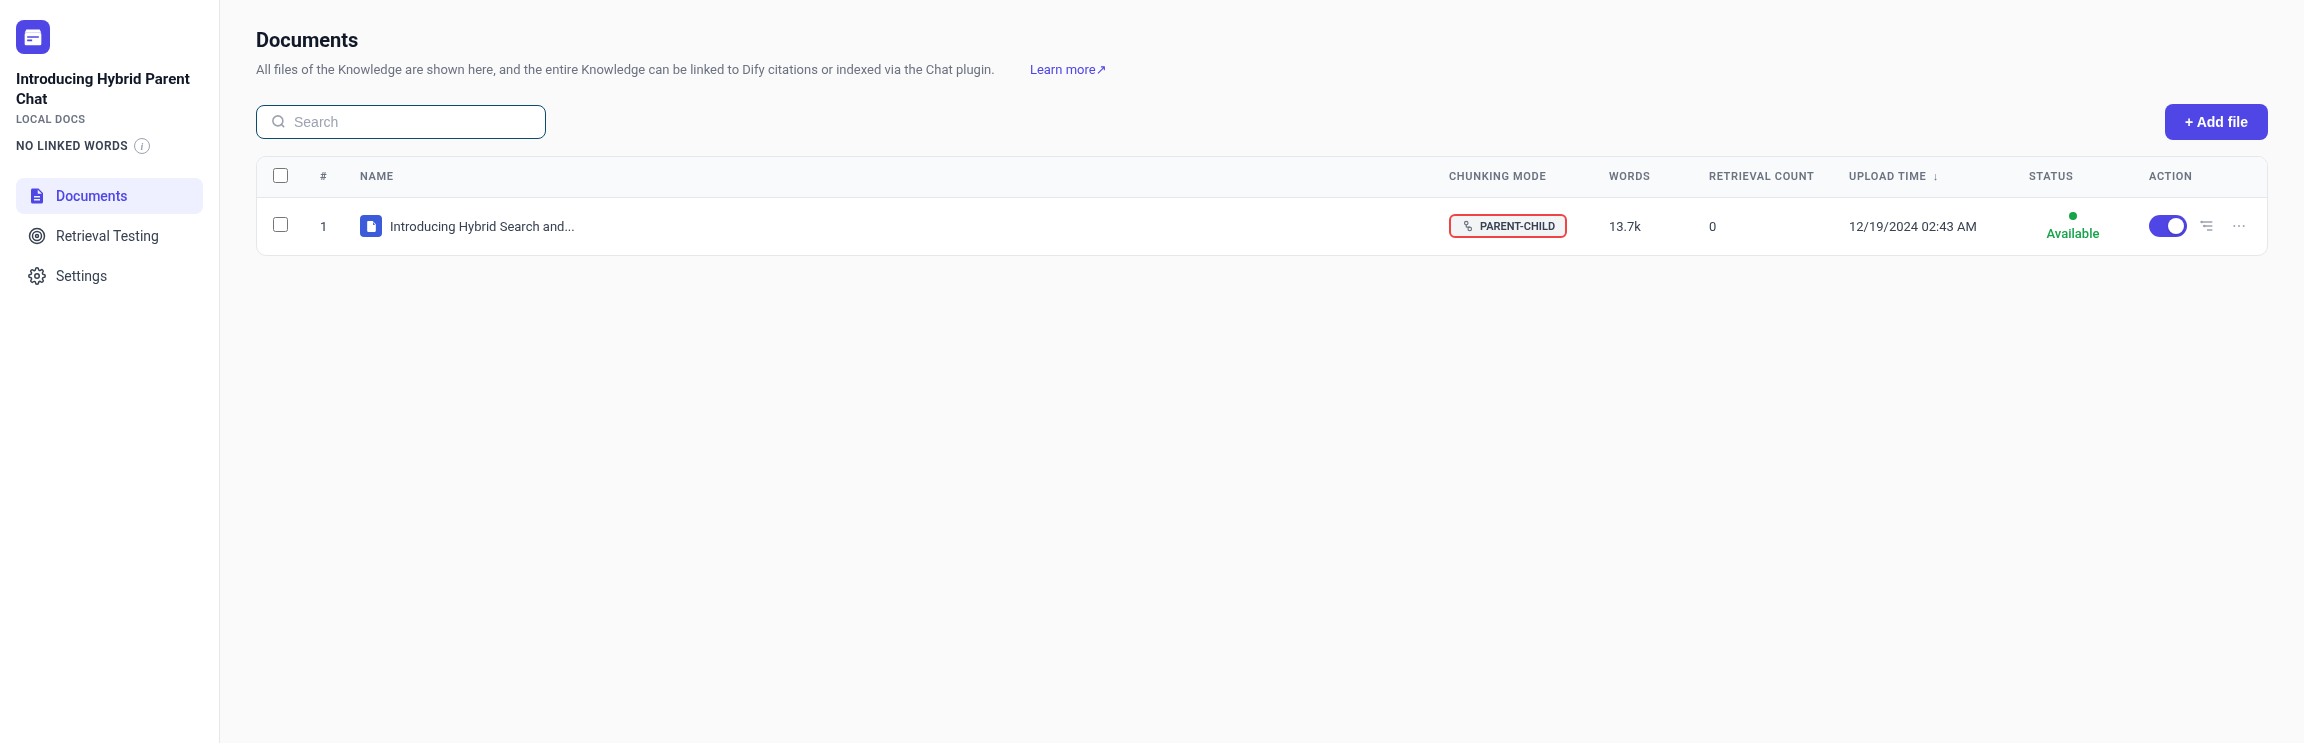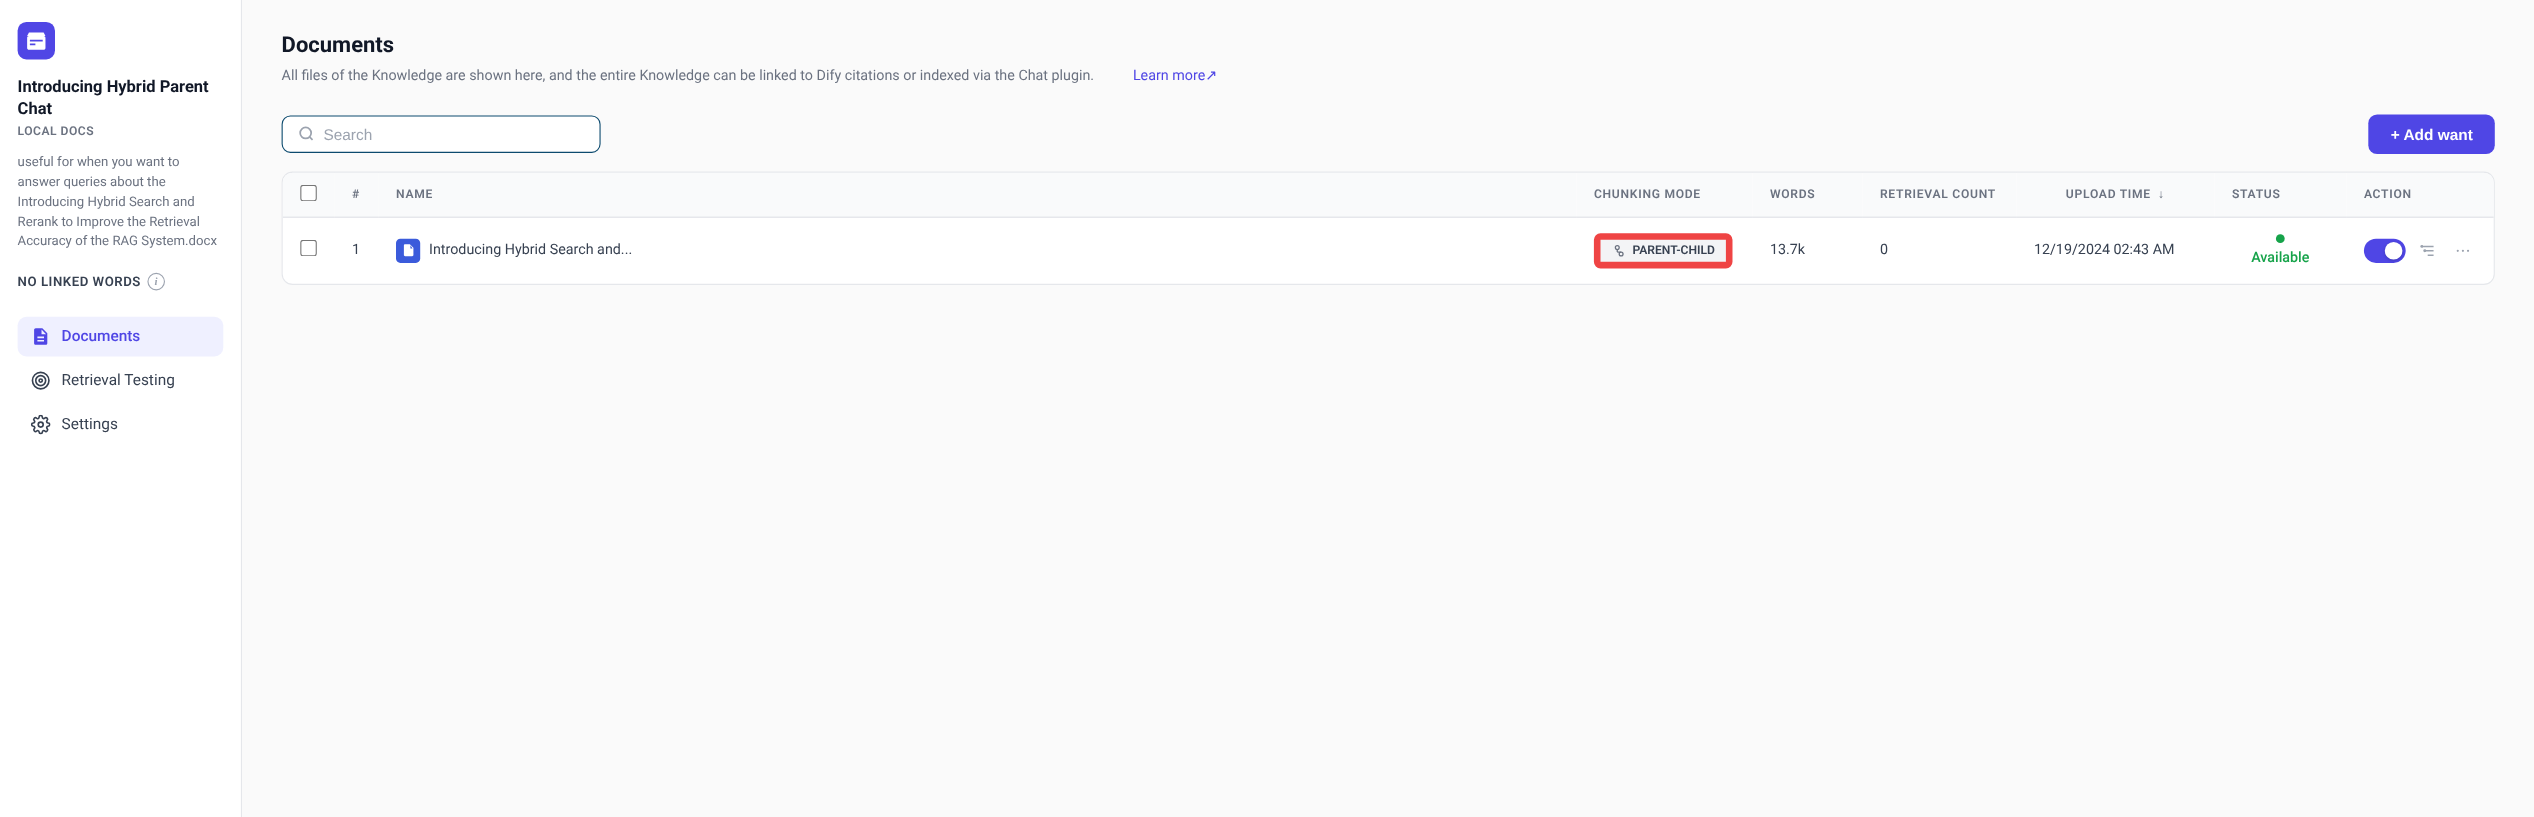--- a/index.html
+++ b/index.html
@@ -250,21 +250,21 @@
       width: 13px;
       height: 13px;
       fill: white;
     }
 
     .tag-parent-child {
       display: inline-flex;
       align-items: center;
       gap: 5px;
       background: #f3f4f6;
-      border: 6px solid #ef4444;
+      border: 2px solid #ef4444;
       border-radius: 6px;
       padding: 3px 10px;
       font-size: 11px;
       font-weight: 600;
       color: #374151;
       white-space: nowrap;
     }
     .tag-icon {
       width: 14px;
       height: 14px;
@@ -352,21 +352,20 @@
 <div class="sidebar">
   <div class="sidebar-logo">
     <svg viewBox="0 0 24 24" xmlns="http://www.w3.org/2000/svg">
       <path d="M20 7H4C2.9 7 2 7.9 2 9v11c0 1.1.9 2 2 2h16c1.1 0 2-.9 2-2V9c0-1.1-.9-2-2-2zm-9 10H5v-2h6v2zm8-4H5v-2h14v2z"></path>
       <path d="M20 3H4L2 7h20L20 3z"></path>
     </svg>
   </div>
 
   <div class="sidebar-title">Introducing Hybrid Parent Chat</div>
   <div class="sidebar-subtitle">LOCAL DOCS</div>
-  <div class="sidebar-desc">useful for when you want to answer queries about the Introducing Hybrid Search and Rerank to Improve the Retrieval Accuracy of the RAG System.docx</div>
 
   <div class="sidebar-no-linked">
     <span>NO LINKED WORDS</span>
     <span class="info-icon">i</span>
   </div>
 
   <nav class="sidebar-nav">
     <div class="sidebar-nav-item active">
       <svg class="nav-icon" viewBox="0 0 24 24" fill="currentColor">
         <path d="M14 2H6c-1.1 0-1.99.9-1.99 2L4 20c0 1.1.89 2 1.99 2H18c1.1 0 2-.9 2-2V8l-6-6zm2 16H8v-2h8v2zm0-4H8v-2h8v2zm-3-5V3.5L18.5 9H13z"></path>
@@ -405,21 +404,21 @@
       <span class="search-icon-wrap">
         <svg width="15" height="15" viewBox="0 0 24 24" fill="none" stroke="#9ca3af" stroke-width="2.5">
           <circle cx="11" cy="11" r="8"></circle>
           <path d="m21 21-4.35-4.35"></path>
         </svg>
       </span>
       <input type="text" placeholder="Search" style="">
     </div>
 
     <button class="add-file-btn">
-      <span>+ Add want</span>
+      <span>+ Add file</span>
     </button>
   </div>
 
   <div class="table-wrap">
     <table>
       <thead>
         <tr>
           <th class="col-checkbox">
             <input type="checkbox" style="">
           </th>
@@ -431,21 +430,21 @@
           </th>
           <th class="col-chunking">
             <span>CHUNKING MODE</span>
           </th>
           <th class="col-words">
             <span>WORDS</span>
           </th>
           <th class="col-retrieval">
             <span>RETRIEVAL COUNT</span>
           </th>
-          <th class="col-upload" style="cursor:pointer;text-align:center;">
+          <th class="col-upload" style="cursor:pointer;">
             <span>UPLOAD TIME</span>
             <span class="upload-sort-icon">↓</span>
           </th>
           <th class="col-status">
             <span>STATUS</span>
           </th>
           <th class="col-action">
             <span>ACTION</span>
           </th>
         </tr>

